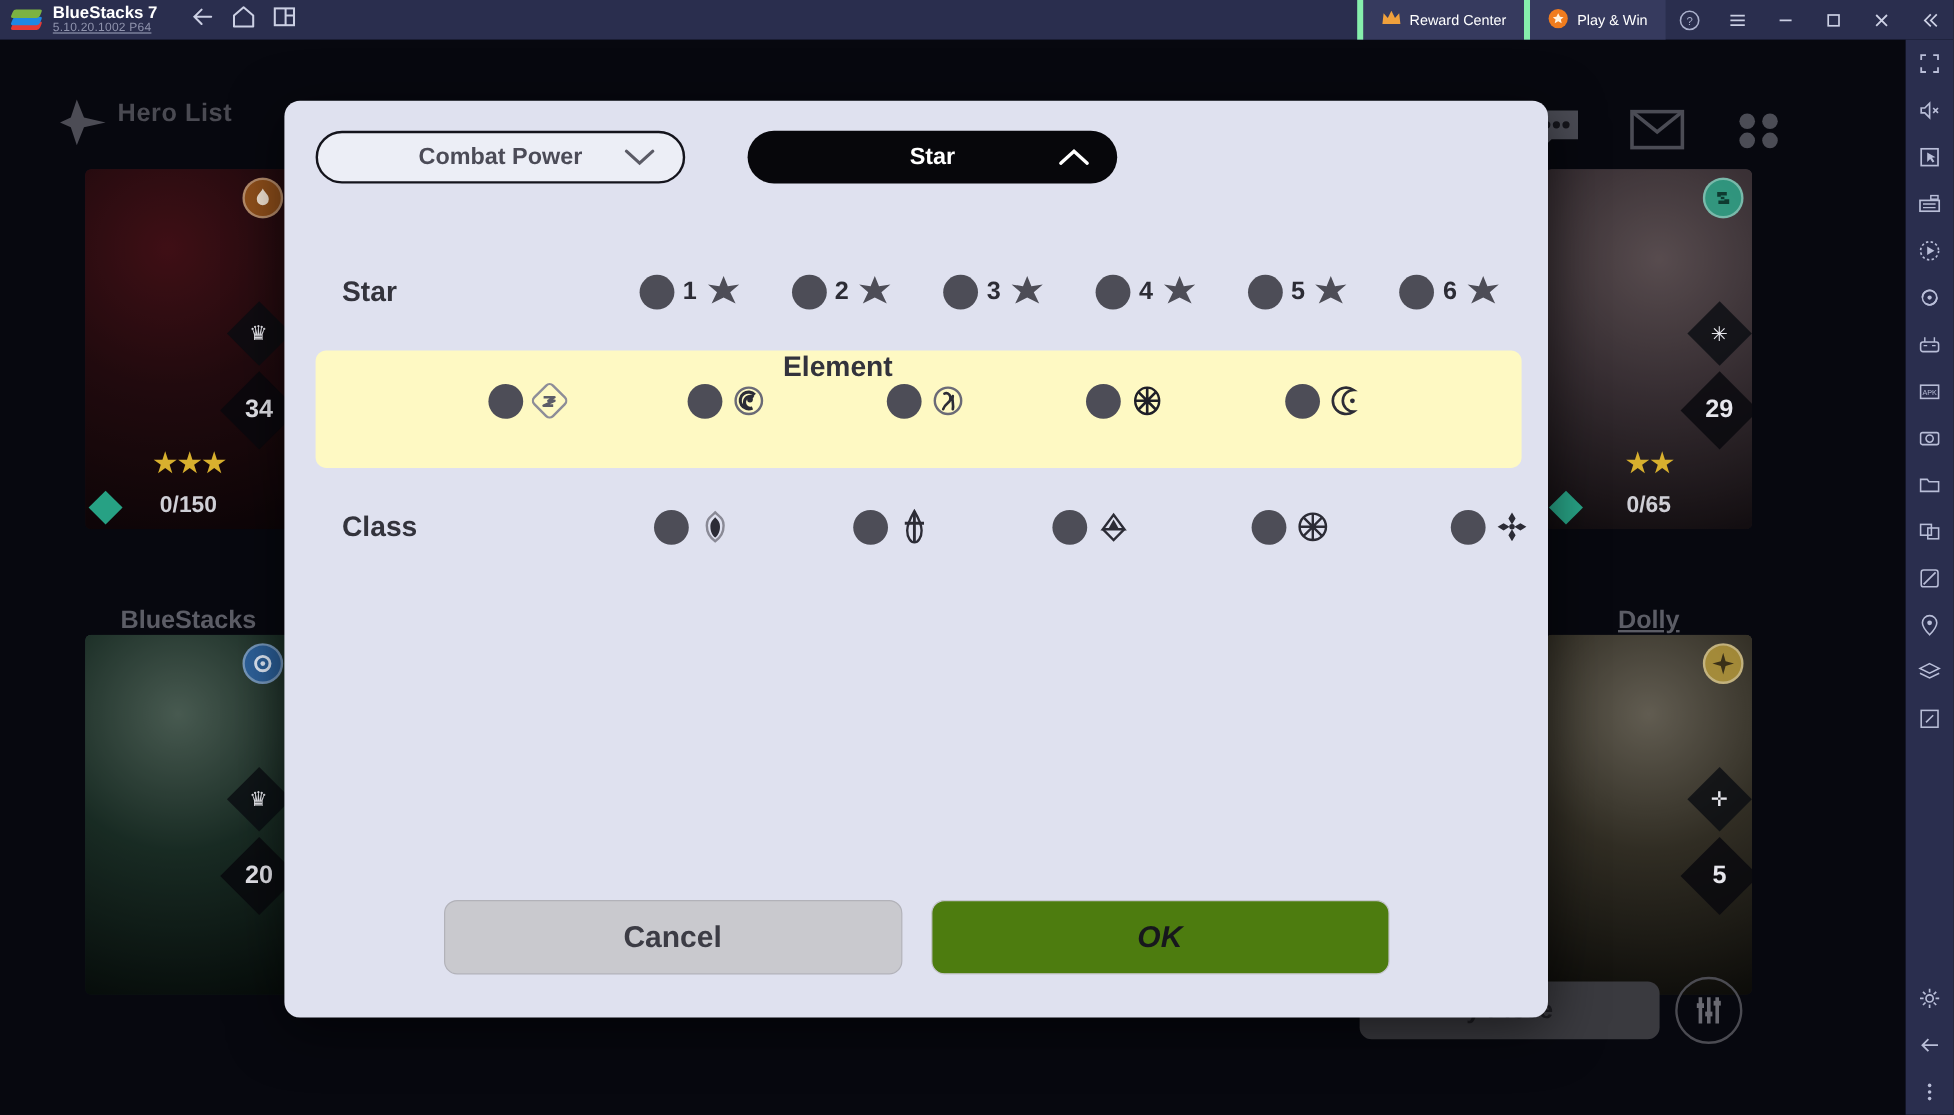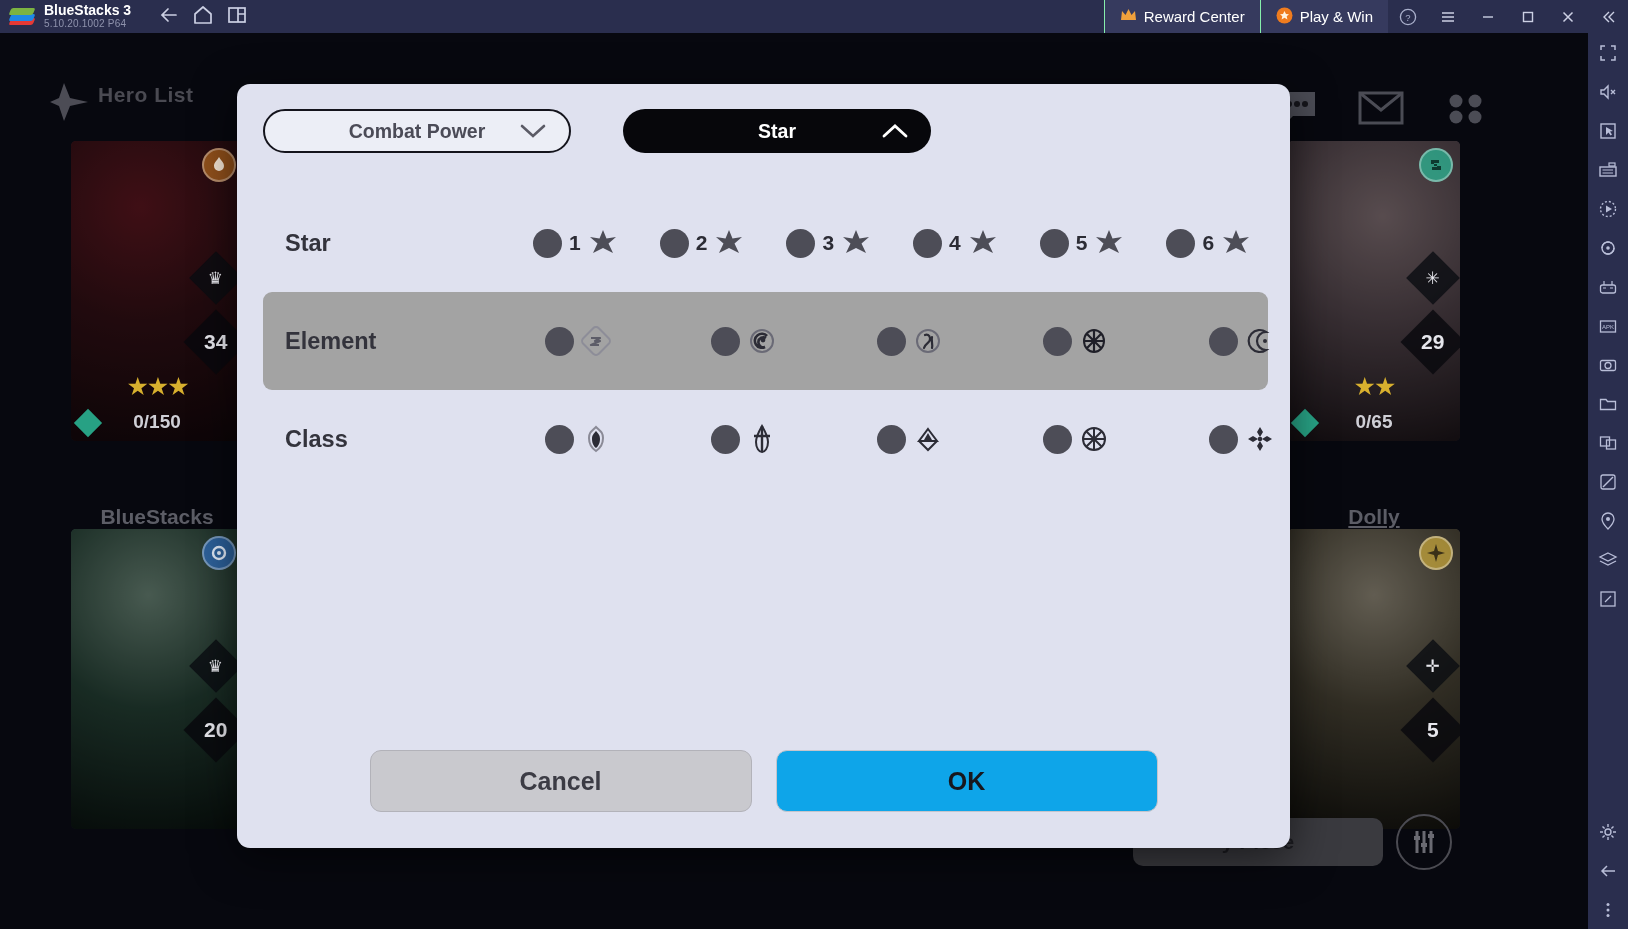--- a/index.html
+++ b/index.html
@@ -19,28 +19,28 @@
   }
   .bs-logo {
     width: 26px; height: 26px; margin-left: 9px; margin-right: 9px;
     position: relative; flex: 0 0 auto;
   }
   .bs-logo i { position: absolute; left: 1px; width: 24px; height: 7px; border-radius: 2px; transform: skewX(-22deg); }
   .bs-logo i:nth-child(1) { top: 14px; background: #e53935; }
   .bs-logo i:nth-child(2) { top: 10px; background: #1e88e5; }
   .bs-logo i:nth-child(3) { top: 4px;  background: #7cb342; }
   .bs-app-title { color: #fff; font-size: 14px; font-weight: bold; line-height: 15px; }
-  .bs-app-ver { color: #8f93ad; font-size: 10px; line-height: 12px; letter-spacing: .2px; }
+  .bs-app-ver { color: #8f93ad; font-size: 10px; line-height: 12px; letter-spacing: .2px; text-decoration: underline; }
   .bs-navicons { display: flex; align-items: center; gap: 10px; margin-left: 26px; }
   .bs-navicons svg { width: 24px; height: 24px; }
   .bs-spacer { flex: 1 1 auto; }
   .bs-pill {
     height: 33px; display: flex; align-items: center; gap: 7px;
-    padding: 0 15px; background: #363a5e; color: #fff; font-size: 15px;
-    border-left: 1px solid #86efac;
+    padding: 0 15px; background: #363a5e; color: #fff; font-size: 12px;
+    border-left: 5px solid #86efac;
   }
   .bs-winbtns { display: flex; align-items: center; }
   .bs-winbtns .wb { width: 40px; height: 33px; display: flex; align-items: center; justify-content: center; }
   .bs-winbtns svg { width: 18px; height: 18px; }
 
   
   .bs-sidebar {
     position: absolute; right: 0; top: 33px; width: 40px; height: 896px;
     background: #2a2e4e;
     display: flex; flex-direction: column; align-items: center;
@@ -135,42 +135,42 @@
     width: 308px; background: #eceef6; color: #4b4b57;
     border: 2px solid #14141c;
   }
   .sort-btn.active {
     width: 308px; background: #07070b; color: #ffffff;
   }
   .chev svg { display: block; }
 
   .filter-rows { position: absolute; left: 26px; top: 110px; width: 1005px; }
   .frow { position: relative; height: 98px; display: flex; align-items: center; border-radius: 9px; }
-  .frow.hl { background: #a3a3a3; }
+  .frow.hl { background: #fef9c3; flex-direction: column; }
   .frow-label {
     width: 270px; padding-left: 22px;
     font-size: 23.5px; font-weight: bold; color: #33333c; flex: 0 0 auto;
   }
   .opts { display: flex; align-items: center; }
   .opt { display: flex; align-items: center; gap: 7px; }
   .opt .dot {
     width: 29px; height: 29px; border-radius: 50%; background: #4d4d57; flex: 0 0 auto;
   }
   .opt .num { font-size: 21px; font-weight: bold; color: #2c2c35; }
   .opt .gi { width: 30px; height: 30px; display: flex; align-items: center; justify-content: center; }
   .opt .gi svg { display: block; }
 
   .btnrow { position: absolute; left: 0; bottom: 36px; width: 1053px; display: flex; justify-content: center; gap: 24px; }
   .mbtn {
     width: 382px; height: 62px; border-radius: 11px;
     font-size: 25px; font-weight: bold;
     display: flex; align-items: center; justify-content: center;
   }
   .mbtn.cancel { background: #c9c9ce; color: #3c3c45; border: 1px solid #b2b2b9; }
-  .mbtn.ok { background: #0ea5e9; color: #17171d; border: 1px solid #c5c5cc; }
+  .mbtn.ok { background: #4d7c0f; color: #17171d; border: 1px solid #c5c5cc; font-style: italic; }
 </style>
 </head>
 <body>
 
 <div id="root">
 
   <div class="game">
 
     <div class="game-header">
       <div class="hero-diamond-icon">
@@ -502,21 +502,21 @@
     </div>
   </div>
 
   <div class="bs-titlebar">
     <div class="bs-logo">
         <i></i>
         <i></i>
         <i></i>
       </div>
     <div>
-      <div class="bs-app-title">BlueStacks 3</div>
+      <div class="bs-app-title">BlueStacks 7</div>
       <div class="bs-app-ver">5.10.20.1002  P64</div>
     </div>
     <div class="bs-navicons">
       <span>
         <svg viewBox="0 0 24 24">
             <path d="M19 12 H5 M11 6 L5 12 L11 18" fill="none" stroke="#ccd0e4" stroke-width="1.7" stroke-linecap="round"></path>
           </svg>
       </span>
       <span>
         <svg viewBox="0 0 24 24">

